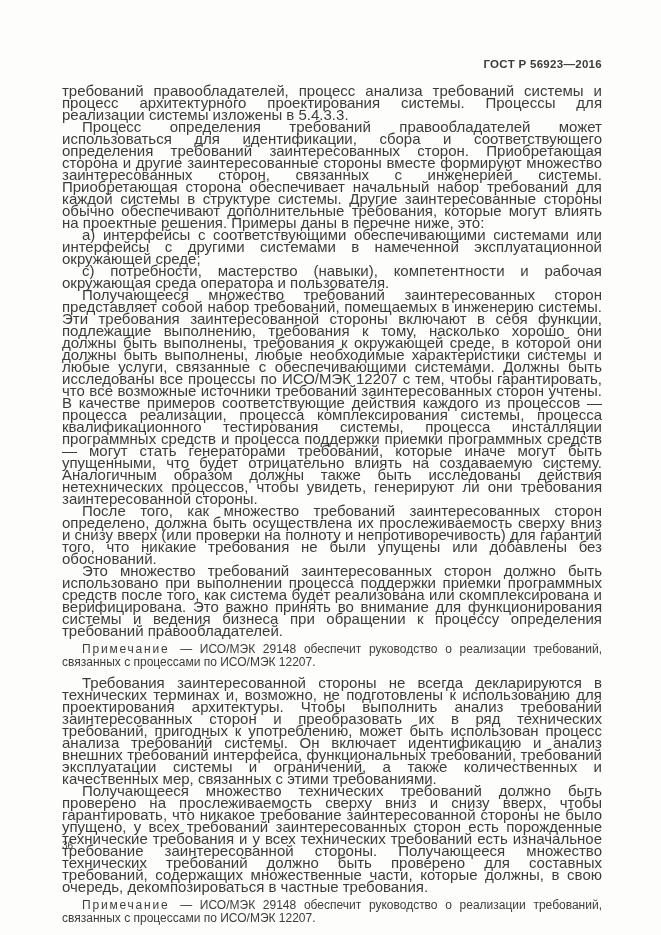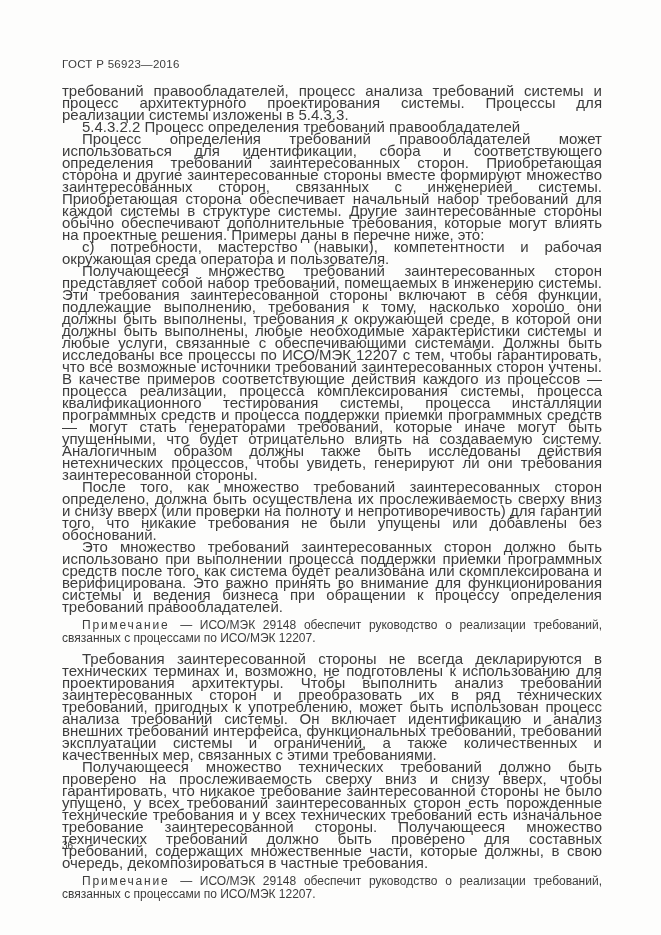--- a/index.html
+++ b/index.html
@@ -10,23 +10,24 @@
     width: 661px;
     height: 935px;
     background: #fdfdfc;
     font-family: "Liberation Sans", sans-serif;
     color: #3c3c3c;
     padding: 58px 59px 0 62px;
     overflow: hidden;
   }
   .doc-header {
     font-size: 11.5px;
-    font-weight: normal;
+    font-weight: bold;
     letter-spacing: 0.3px;
     margin-bottom: 15px;
+    text-align: right;
   }
   .content p {
     font-size: 15px;
     line-height: 12px;
     text-align: justify;
     text-indent: 20px;
   }
   .content p.cont { text-indent: 0; }
   .content p.heading { text-align: left; }
   .content p.note {
@@ -48,22 +49,22 @@
 <body>
 
 <div class="page">
 
   <div class="doc-header">
     <span>ГОСТ Р 56923—2016</span>
   </div>
 
   <div class="content">
     <p class="cont">требований правообладателей, процесс анализа требований системы и процесс архитектурного проектирования системы. Процессы для реализации системы изложены в 5.4.3.3.</p>
-    <p class="heading">5.4.3.2.2 Процесс определения требований правообладателей</p>
     <p>Процесс определения требований правообладателей может использоваться для идентификации, сбора и соответствующего определения требований заинтересованных сторон. Приобретающая сторона и другие заинтересованные стороны вместе формируют множество заинтересованных сторон, связанных с инженерией системы. Приобретающая сторона обеспечивает начальный набор требований для каждой системы в структуре системы. Другие заинтересованные стороны обычно обеспечивают дополнительные требования, которые могут влиять на проектные решения. Примеры даны в перечне ниже, это:</p>
+    <p>a) интерфейсы с соответствующими обеспечивающими системами или интерфейсы с другими системами в намеченной эксплуатационной окружающей среде;</p>
     <p>c) потребности, мастерство (навыки), компетентности и рабочая окружающая среда оператора и пользователя.</p>
     <p>Получающееся множество требований заинтересованных сторон представляет собой набор требований, помещаемых в инженерию системы. Эти требования заинтересованной стороны включают в себя функции, подлежащие выполнению, требования к тому, насколько хорошо они должны быть выполнены, требования к окружающей среде, в которой они должны быть выполнены, любые необходимые характеристики системы и любые услуги, связанные с обеспечивающими системами. Должны быть исследованы все процессы по ИСО/МЭК 12207 с тем, чтобы гарантировать, что все возможные источники требований заинтересованных сторон учтены. В качестве примеров соответствующие действия каждого из процессов — процесса реализации, процесса комплексирования системы, процесса квалификационного тестирования системы, процесса инсталляции программных средств и процесса поддержки приемки программных средств — могут стать генераторами требований, которые иначе могут быть упущенными, что будет отрицательно влиять на создаваемую систему. Аналогичным образом должны также быть исследованы действия нетехнических процессов, чтобы увидеть, генерируют ли они требования заинтересованной стороны.</p>
     <p>После того, как множество требований заинтересованных сторон определено, должна быть осуществлена их прослеживаемость сверху вниз и снизу вверх (или проверки на полноту и непротиворечивость) для гарантий того, что никакие требования не были упущены или добавлены без обоснований.</p>
     <p>Это множество требований заинтересованных сторон должно быть использовано при выполнении процесса поддержки приемки программных средств после того, как система будет реализована или скомплексирована и верифицирована. Это важно принять во внимание для функционирования системы и ведения бизнеса при обращении к процессу определения требований правообладателей.</p>
     <p class="note">
       <span class="note-label">Примечание</span>
       <span class="note-text">— ИСО/МЭК 29148 обеспечит руководство о реализации требований, связанных с процессами по ИСО/МЭК 12207.</span>
     </p>
     <p>Требования заинтересованной стороны не всегда декларируются в технических терминах и, возможно, не подготовлены к использованию для проектирования архитектуры. Чтобы выполнить анализ требований заинтересованных сторон и преобразовать их в ряд технических требований, пригодных к употреблению, может быть использован процесс анализа требований системы. Он включает идентификацию и анализ внешних требований интерфейса, функциональных требований, требований эксплуатации системы и ограничений, а также количественных и качественных мер, связанных с этими требованиями.</p>
     <p>Получающееся множество технических требований должно быть проверено на прослеживаемость сверху вниз и снизу вверх, чтобы гарантировать, что никакое требование заинтересованной стороны не было упущено, у всех требований заинтересованных сторон есть порожденные технические требования и у всех технических требований есть изначальное требование заинтересованной стороны. Получающееся множество технических требований должно быть проверено для составных требований, содержащих множественные части, которые должны, в свою очередь, декомпозироваться в частные требования.</p>

